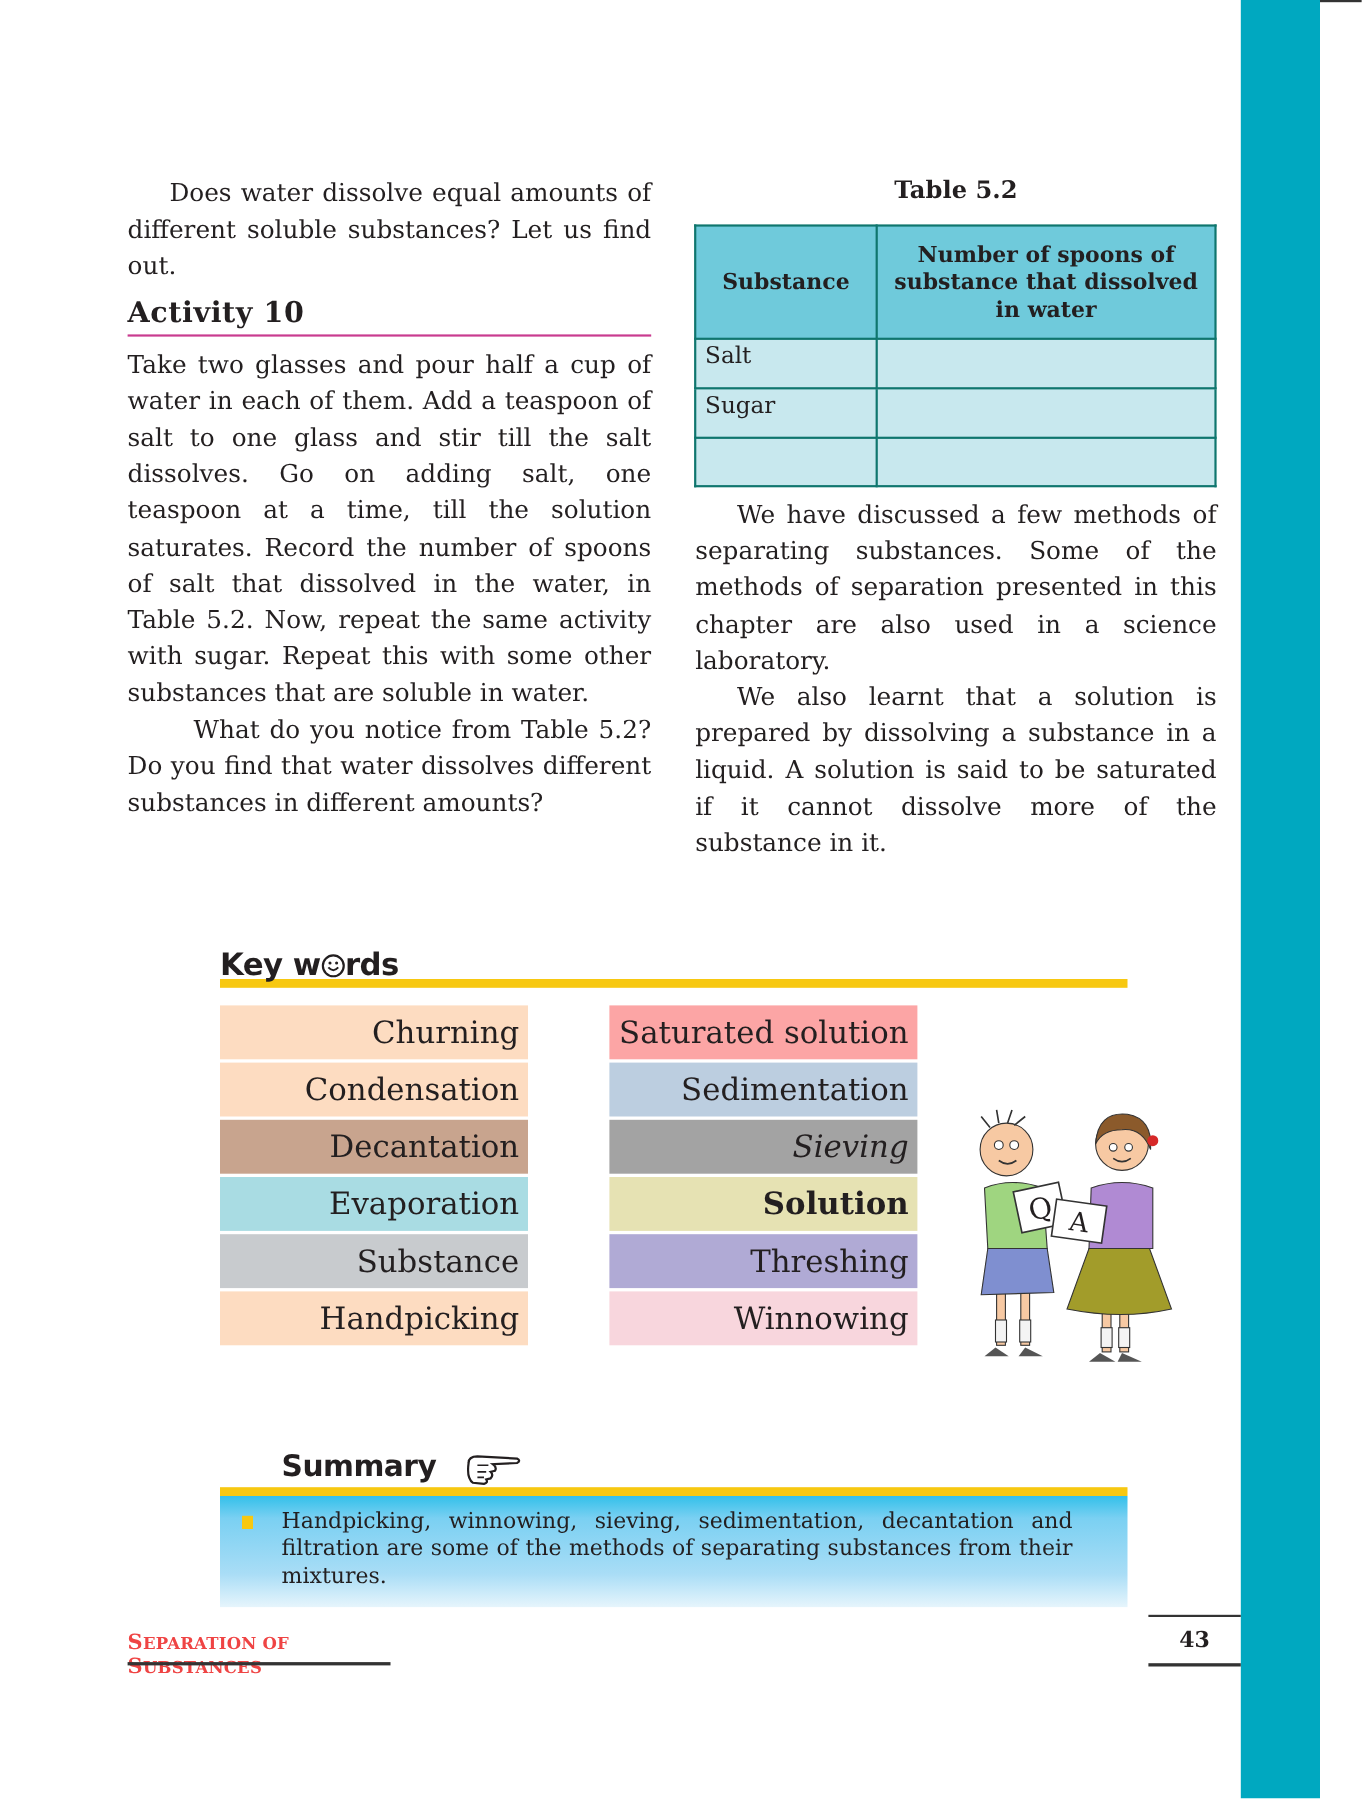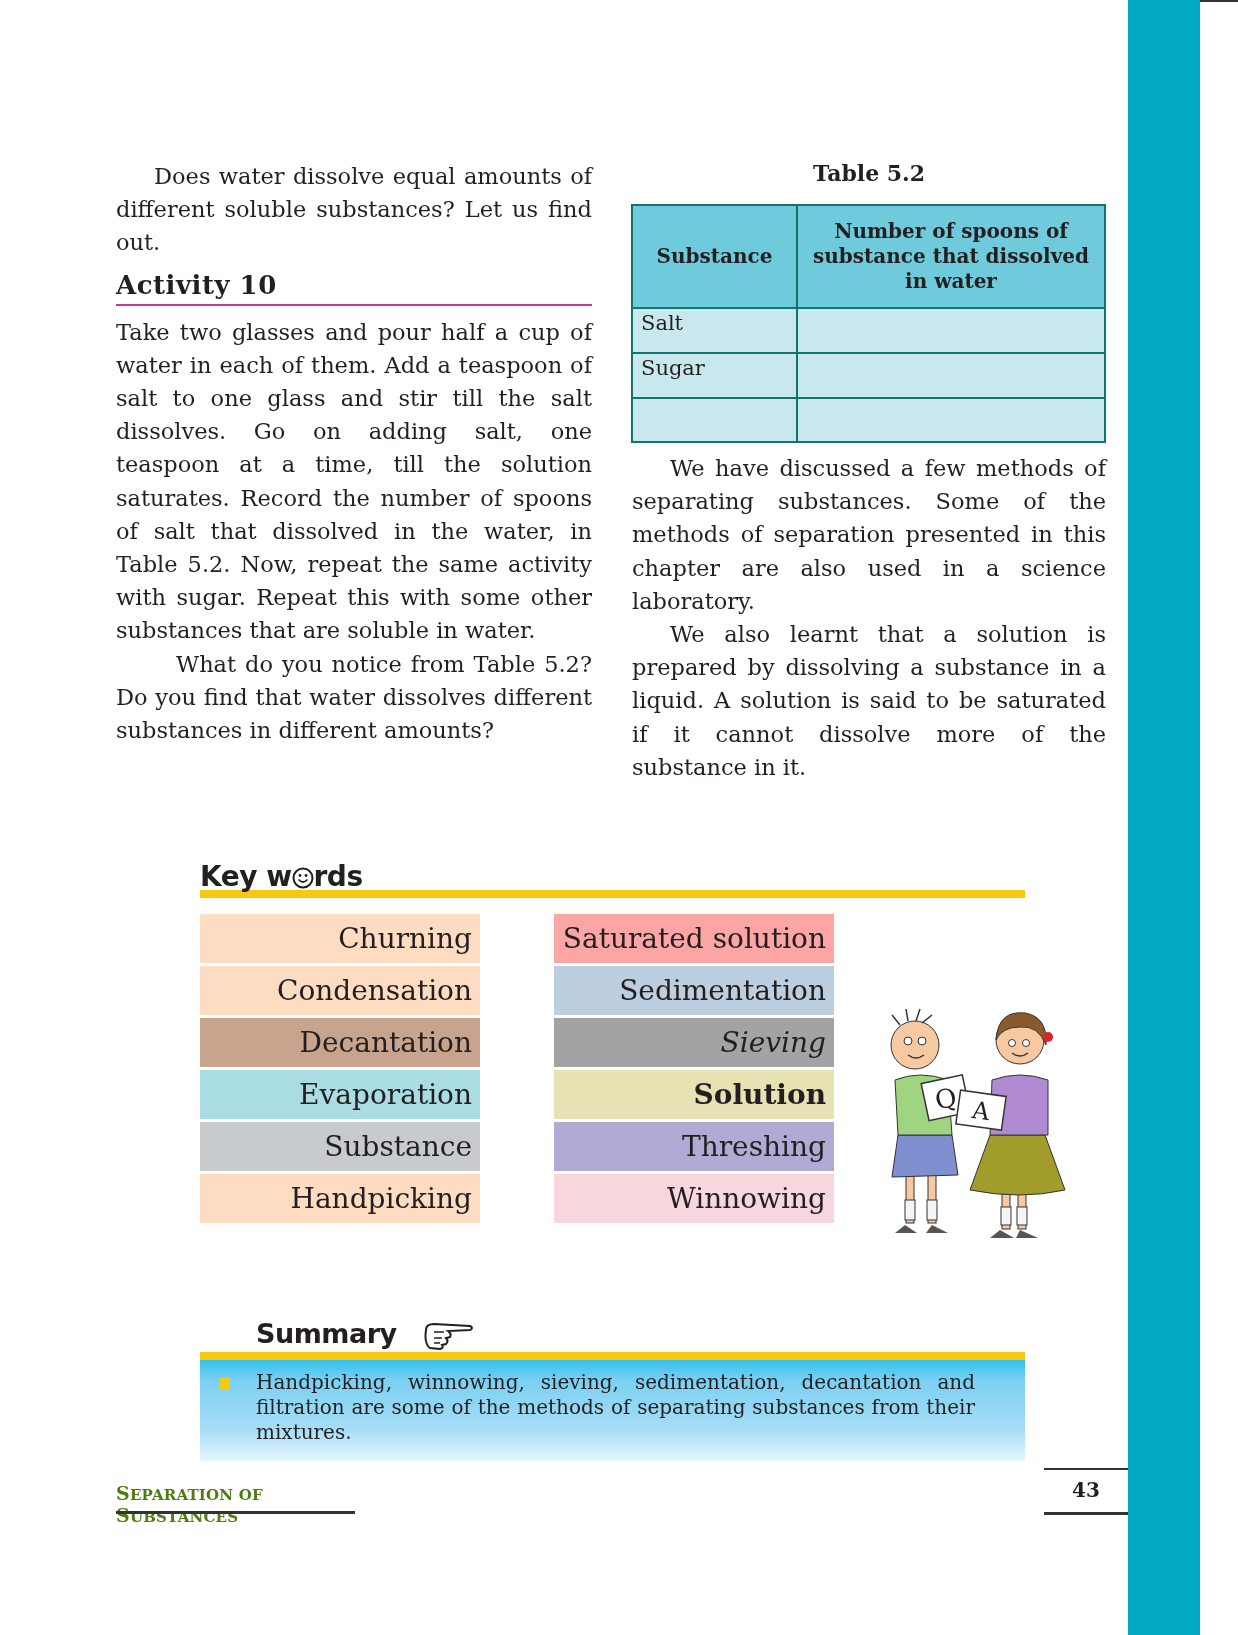--- a/index.html
+++ b/index.html
@@ -40,21 +40,21 @@
   #summary { position: absolute; left: 200px; top: 1318px; width: 825px; }
   .sum-title-row { position: relative; height: 34px; }
   .sum-title { position: absolute; left: 56px; top: 0; font-family: "DejaVu Sans", sans-serif; font-weight: bold; font-size: 27px; letter-spacing: -0.5px; }
   .sum-hand { position: absolute; left: 222px; top: 2px; }
   .sum-bar { height: 8px; background: #f7c811; }
   .sum-box { background: linear-gradient(to bottom, #33c0ea 0%, #7ad0f2 20%, #a9ddf6 70%, #e6f5fc 100%); padding: 10px 50px 16px 56px; position: relative; }
   .sum-bullet { position: absolute; left: 20px; top: 18px; width: 10px; height: 12px; background: #f7c811; }
   .sum-text { font-size: 20px; line-height: 25px; text-align: justify; color: #231f20; }
 
   #footer-left { position: absolute; left: 116px; top: 1482px; width: 239px; }
-  .footer-title { font-family: "DejaVu Serif", serif; font-weight: bold; color: #4d7c0f; font-size: 15px; letter-spacing: 0.2px; }
+  .footer-title { font-family: "DejaVu Serif", serif; font-weight: bold; color: #ef4444; font-size: 15px; letter-spacing: 0.2px; }
   .footer-title .cap { font-size: 19px; }
   .footer-rule-left { position: absolute; left: 116px; top: 1511px; width: 239px; height: 3px; background: #333; }
   .footer-rule-top-right { position: absolute; left: 1044px; top: 1468px; width: 84px; height: 2px; background: #333; }
   .footer-rule-right { position: absolute; left: 1044px; top: 1512px; width: 84px; height: 3px; background: #333; }
   #page-number { position: absolute; left: 1044px; top: 1478px; width: 84px; text-align: center; font-weight: bold; font-size: 20px; }
 </style>
 </head>
 <body>
 
 <div class="sidebar-strip"></div>

